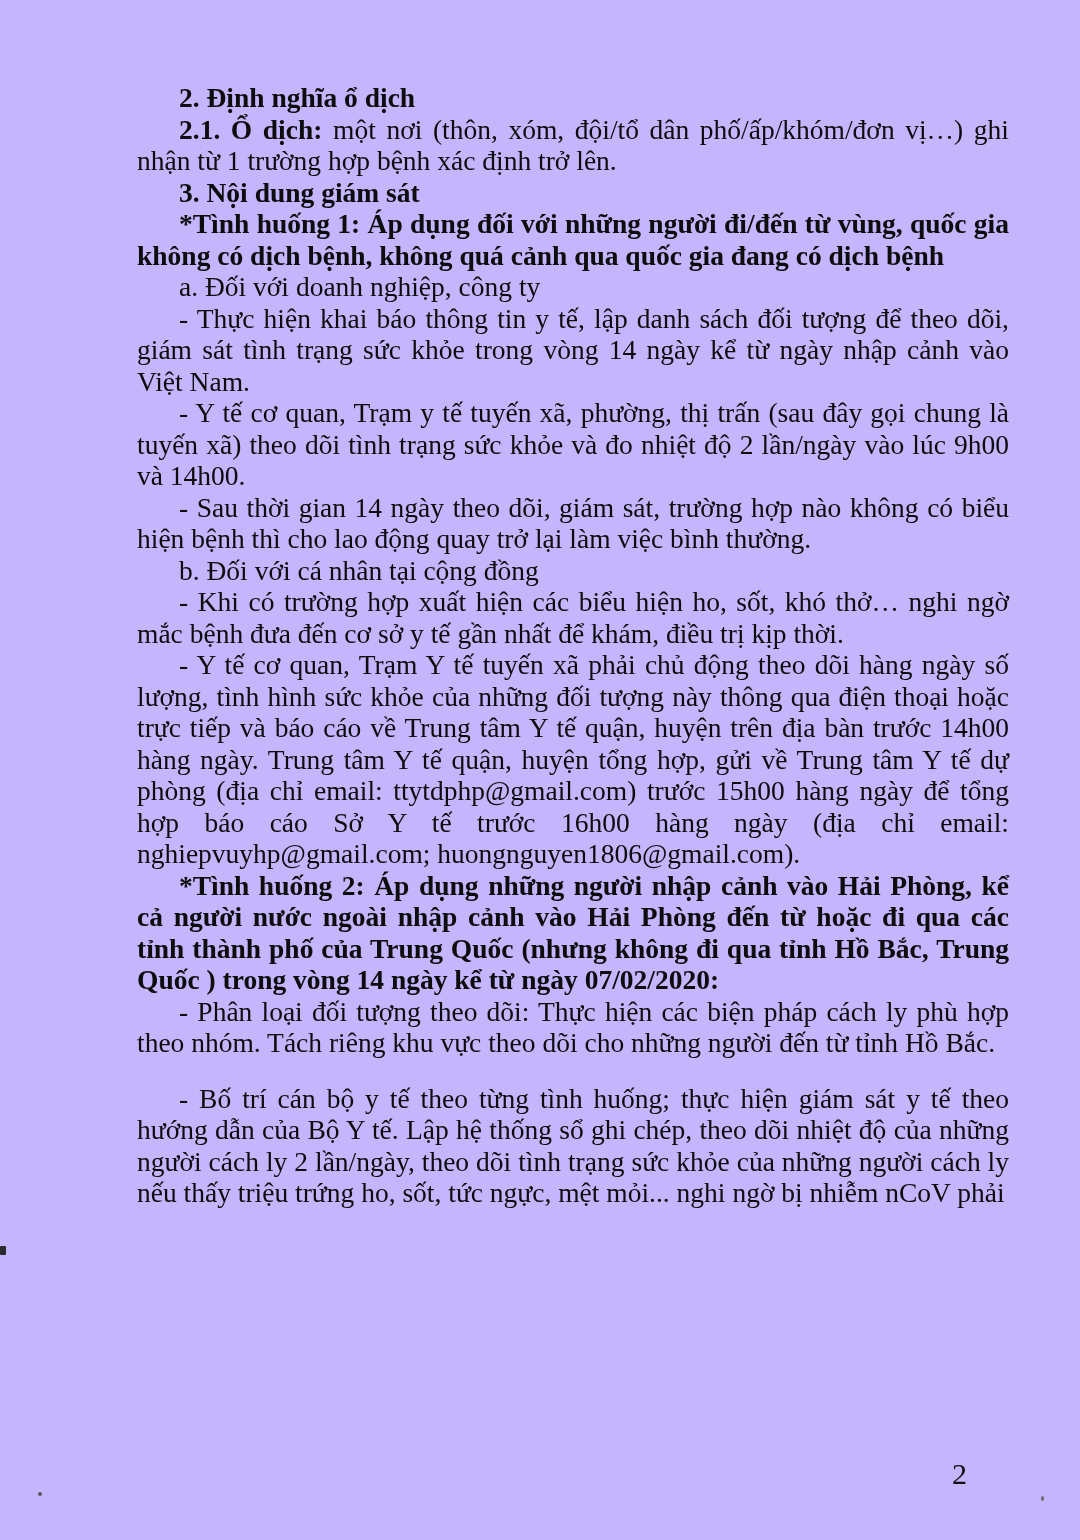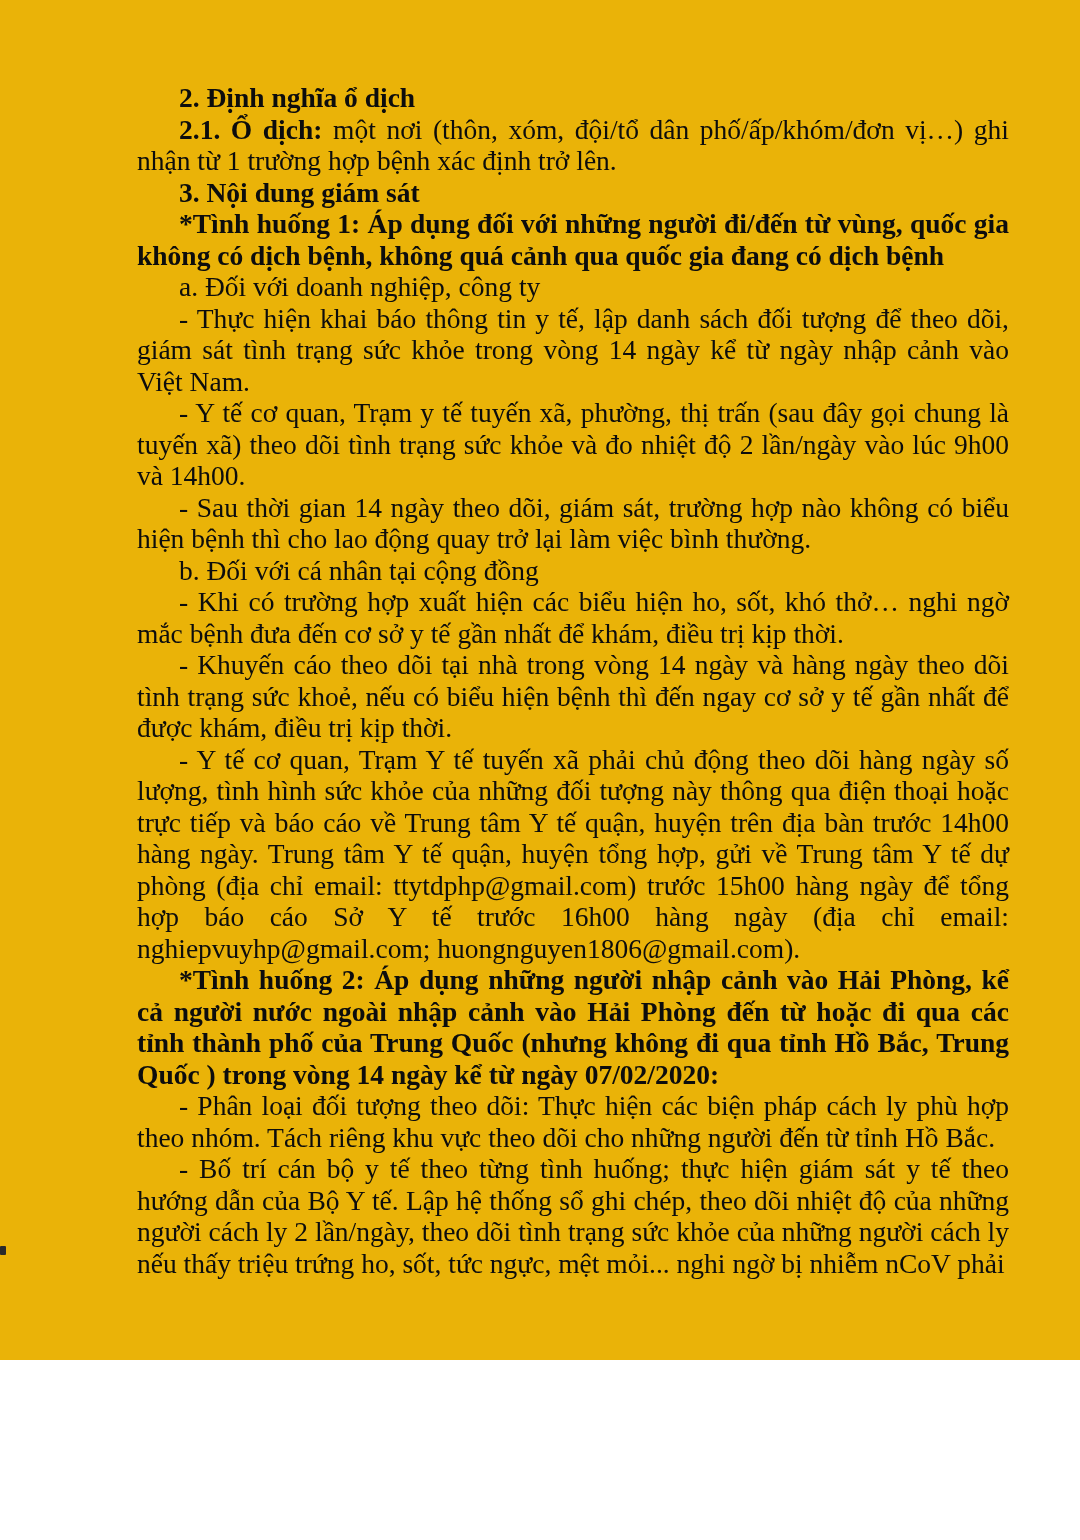--- a/index.html
+++ b/index.html
@@ -3,42 +3,42 @@
 <meta charset="utf-8">
 <style>
   html, body {
     margin: 0;
     padding: 0;
     background: #ffffff;
   }
   .page {
     position: relative;
     width: 1080px;
-    height: 1360px;
-    background: #eab308;
+    height: 1540px;
+    background: #c4b5fd;
     color: #0d0d0d;
     font-family: "Liberation Serif", "DejaVu Serif", serif;
     overflow: hidden;
   }
   .doc-body {
     position: absolute;
     left: 137px;
     top: 82px;
     width: 872px;
     font-size: 27.5px;
     line-height: 31.5px;
     text-align: justify;
   }
   .doc-body p {
     margin: 0;
     padding: 0;
     text-indent: 42px;
   }
   .doc-body p.extra-space {
-    margin-top: 0;
+    margin-top: 24px;
   }
   .b { font-weight: bold; }
   .i { }
   .u { text-underline-offset: 3px; }
   .page-number {
     position: absolute;
     top: 1458px;
     left: 952px;
     font-size: 30px;
     line-height: 32px;
@@ -66,21 +66,20 @@
       <p><span class="b">2. Định nghĩa ổ dịch</span></p>
       <p><span class="b i">2.1. Ổ dịch: </span><span>một nơi (thôn, xóm, đội/tổ dân phố/ấp/khóm/đơn vị…) ghi nhận từ 1 trường hợp bệnh xác định trở lên.</span></p>
       <p><span class="b">3. Nội dung giám sát</span></p>
       <p><span class="b i">*Tình huống 1: Áp dụng đối với những người đi/đến từ vùng, quốc gia không có dịch bệnh, không quá cảnh qua quốc gia đang có dịch bệnh</span></p>
       <p><span class="i">a. Đối với doanh nghiệp, công ty</span></p>
       <p><span>- Thực hiện khai báo thông tin y tế, lập danh sách đối tượng để theo dõi, giám sát tình trạng sức khỏe trong vòng 14 ngày kể từ ngày nhập cảnh vào Việt Nam.</span></p>
       <p><span>- Y tế cơ quan, Trạm y tế tuyến xã, phường, thị trấn (sau đây gọi chung là tuyến xã) theo dõi tình trạng sức khỏe và đo nhiệt độ 2 lần/ngày vào lúc 9h00 và 14h00.</span></p>
       <p><span>- Sau thời gian 14 ngày theo dõi, giám sát, trường hợp nào không có biểu hiện bệnh thì cho lao động quay trở lại làm việc bình thường.</span></p>
       <p><span class="i">b. Đối với cá nhân tại cộng đồng</span></p>
       <p><span>- Khi có trường hợp xuất hiện các biểu hiện ho, sốt, khó thở… nghi ngờ mắc bệnh đưa đến cơ sở y tế gần nhất để khám, điều trị kịp thời.</span></p>
-      <p><span>- Khuyến cáo theo dõi tại nhà trong vòng 14 ngày và hàng ngày theo dõi tình trạng sức khoẻ, nếu có biểu hiện bệnh thì đến ngay cơ sở y tế gần nhất để được khám, điều trị kịp thời.</span></p>
       <p><span>- Y tế cơ quan, Trạm Y tế tuyến xã phải chủ động theo dõi hàng ngày số lượng, tình hình sức khỏe của những đối tượng này thông qua điện thoại hoặc trực tiếp và báo cáo về Trung tâm Y tế quận, huyện trên địa bàn trước 14h00 hàng ngày. Trung tâm Y tế quận, huyện tổng hợp, gửi về Trung tâm Y tế dự phòng (địa chỉ email: </span><span class="u">ttytdphp@gmail.com</span><span>) trước 15h00 hàng ngày để tổng hợp báo cáo Sở Y tế trước 16h00 hàng ngày (địa chỉ email: </span><span class="u">nghiepvuyhp@gmail.com</span><span>; </span><span class="u">huongnguyen1806@gmail.com</span><span>).</span></p>
       <p><span class="b i">*Tình huống 2: Áp dụng những người nhập cảnh vào Hải Phòng, kể cả người nước ngoài nhập cảnh vào Hải Phòng đến từ hoặc đi qua các tỉnh thành phố của Trung Quốc (nhưng không đi qua tỉnh Hồ Bắc, Trung Quốc ) trong vòng 14 ngày kể từ ngày 07/02/2020:</span></p>
       <p><span>- Phân loại đối tượng theo dõi: Thực hiện các biện pháp cách ly phù hợp theo nhóm. Tách riêng khu vực theo dõi cho những người đến từ tỉnh Hồ Bắc.</span></p>
       <p class="extra-space"><span>- Bố trí cán bộ y tế theo từng tình huống; thực hiện giám sát y tế theo hướng dẫn của Bộ Y tế. Lập hệ thống sổ ghi chép, theo dõi nhiệt độ của những người cách ly 2 lần/ngày, theo dõi tình trạng sức khỏe của những người cách ly nếu thấy triệu trứng ho, sốt, tức ngực, mệt mỏi... nghi ngờ bị nhiễm nCoV phải</span></p>
     </div>
   <div class="page-number">2</div>
   <div class="artifact artifact-edge-dash"></div>
   <div class="artifact artifact-speck-1"></div>
   <div class="artifact artifact-speck-2"></div>
 </div>

